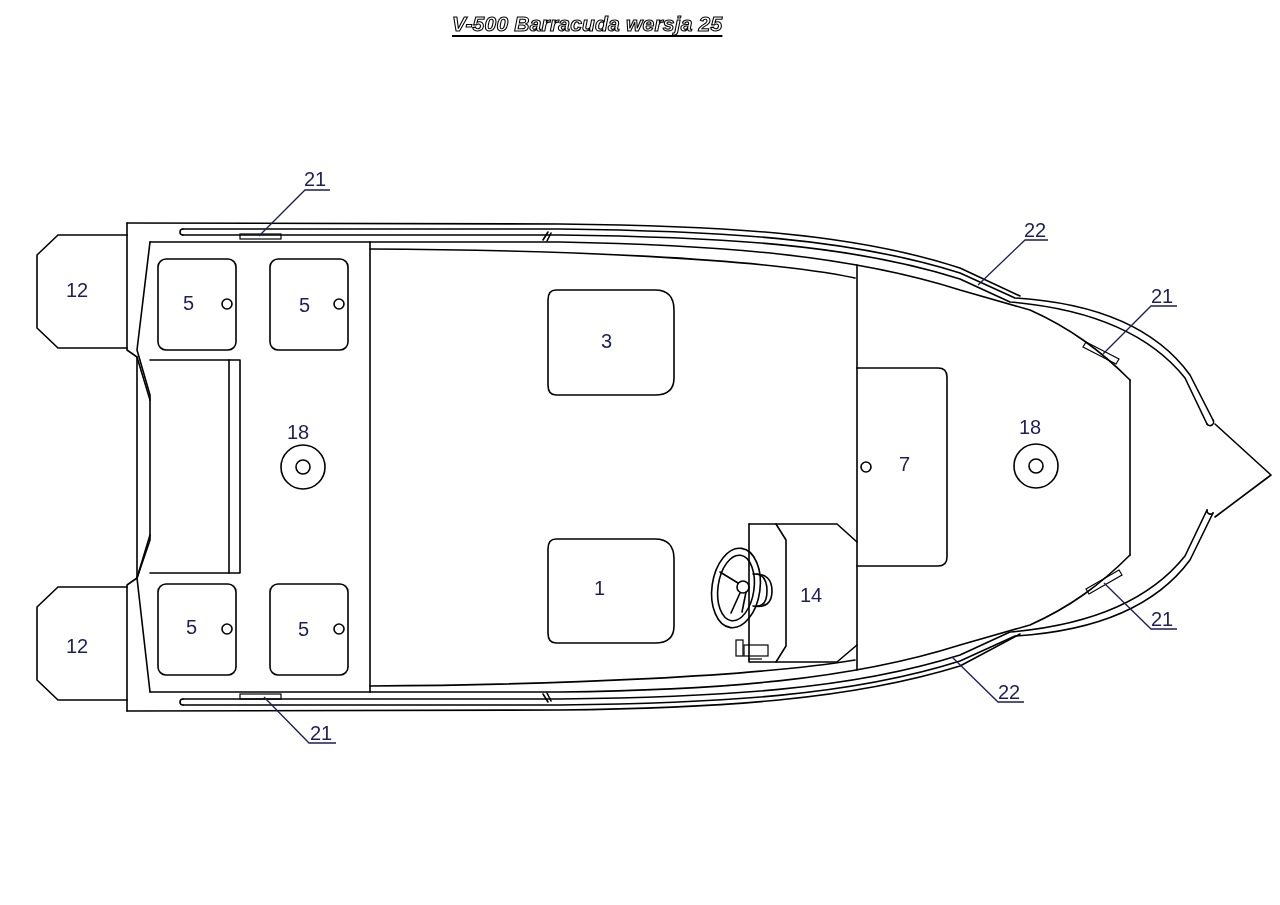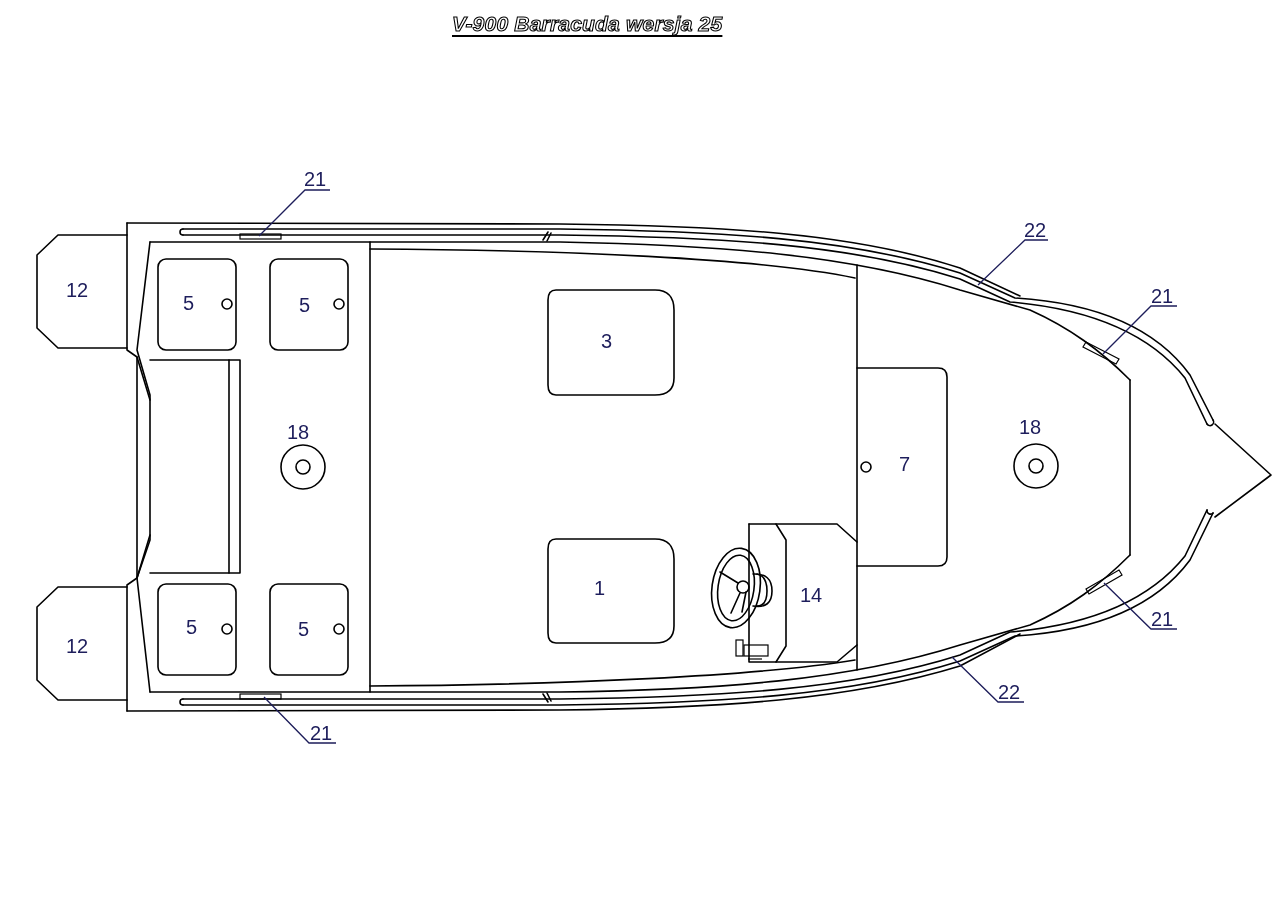--- a/index.html
+++ b/index.html
@@ -15,21 +15,21 @@
   svg { position: absolute; left: 0; top: 0; }
   .ln { fill: none; stroke: #000; stroke-width: 1.6; stroke-linejoin: round; stroke-linecap: round; }
   .ln-thin { fill: none; stroke: #000; stroke-width: 1.2; }
   .leader { fill: none; stroke: #1d1d5a; stroke-width: 1.3; }
   .lbl { font-family: "Liberation Sans", sans-serif; font-size: 20px; fill: #1e1e5c; }
   .lbl-u { font-family: "Liberation Sans", sans-serif; font-size: 20px; fill: #1e1e5c; }
 </style>
 </head>
 <body>
 
-<div class="title">V-900 Barracuda wersja 25</div>
+<div class="title">V-500 Barracuda wersja 25</div>
 
 <svg width="1280" height="905" viewBox="0 0 1280 905">
 
   <g>
 
     <path class="ln" d="M127,223 L127,350 L137,357 L137,578 L127,585 L127,711"></path>
 
     <path class="ln" d="M127,223 L560,224 C720,226 850,232 960,268 L1020,296"></path>
 
     <path class="ln" d="M127,711 L560,710 C720,708 850,700 960,666 L1020,634"></path>

